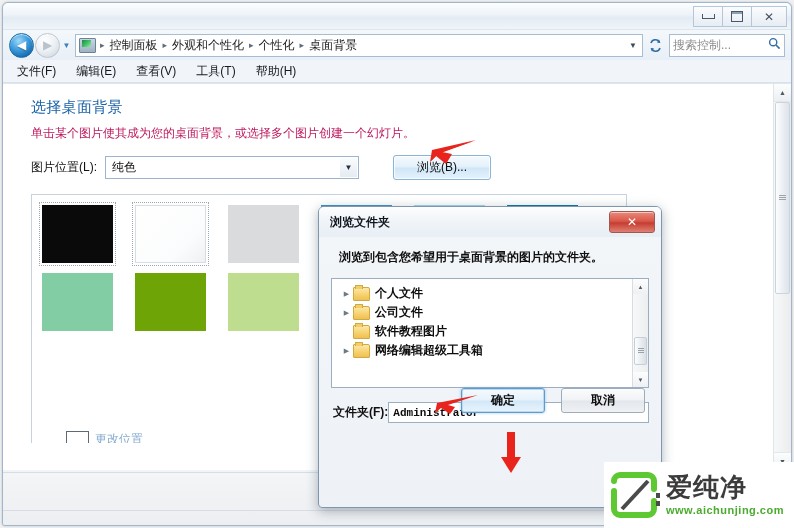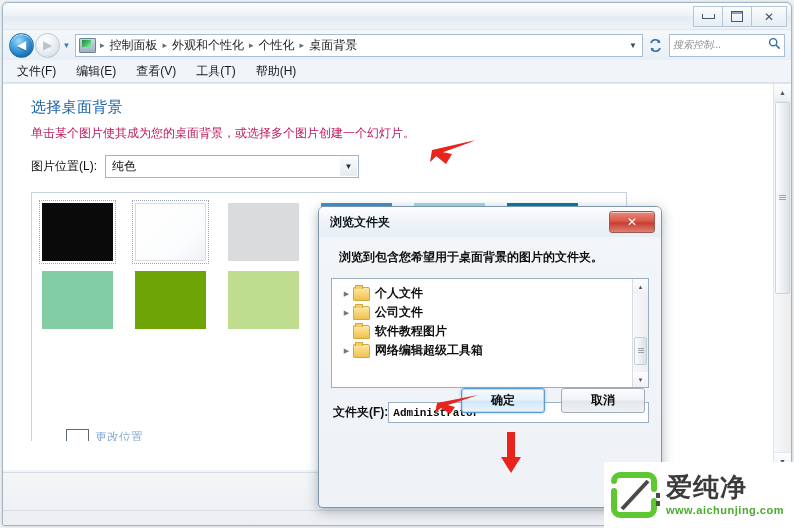--- a/index.html
+++ b/index.html
@@ -94,21 +94,21 @@
   .refreshbtn{
     width:22px;height:21px;display:flex;align-items:center;justify-content:center;
     flex:0 0 auto;margin-left:1px;
   }
   .refreshbtn svg{display:block;}
   .searchbox{
     width:108px;height:21px;flex:0 0 auto;margin-left:3px;
     background:#ffffff;border:1px solid #a6bdd4;
     display:flex;align-items:center;padding:0 3px;
   }
-  .searchtext{flex:1 1 auto;color:#8e8e8e;font-size:10px;font-style:italic;overflow:hidden;white-space:nowrap;}
+  .searchtext{flex:1 1 auto;color:#8e8e8e;font-size:12px;overflow:hidden;white-space:nowrap;}
   .searchicon{color:#3d7cbb;font-size:12px;flex:0 0 auto;}
 
   
   .menubar{
     height:22px;background:#f1f5f9;display:flex;align-items:center;
     padding-left:14px;border-bottom:1px solid #d9e2ea;
   }
   .menuitem{font-size:12px;color:#15181c;margin-right:20px;line-height:22px;}
 
   
@@ -390,20 +390,21 @@
     <div class="content">
       <div class="pagehead">选择桌面背景</div>
       <div class="pagedesc">单击某个图片使其成为您的桌面背景，或选择多个图片创建一个幻灯片。</div>
 
       <div class="picrow">
         <span class="piclabel">图片位置(L):</span>
         <div class="combo">
           <span class="cbtxt">纯色</span>
           <span class="cbarrow">▼</span>
         </div>
+        <div class="btn browsebtn">浏览(B)...</div>
       </div>
 
       <div class="swatchwrap">
         <div class="swatchbox">
           <div class="swgrid">
             <div class="sw sel" style="background:#0a0a0a"></div>
             <div class="sw white sel"></div>
             <div class="sw" style="background:#d9dbdd"></div>
             <div class="sw" style="background:#3d92ce"></div>
             <div class="sw" style="background:#9ddcee"></div>

